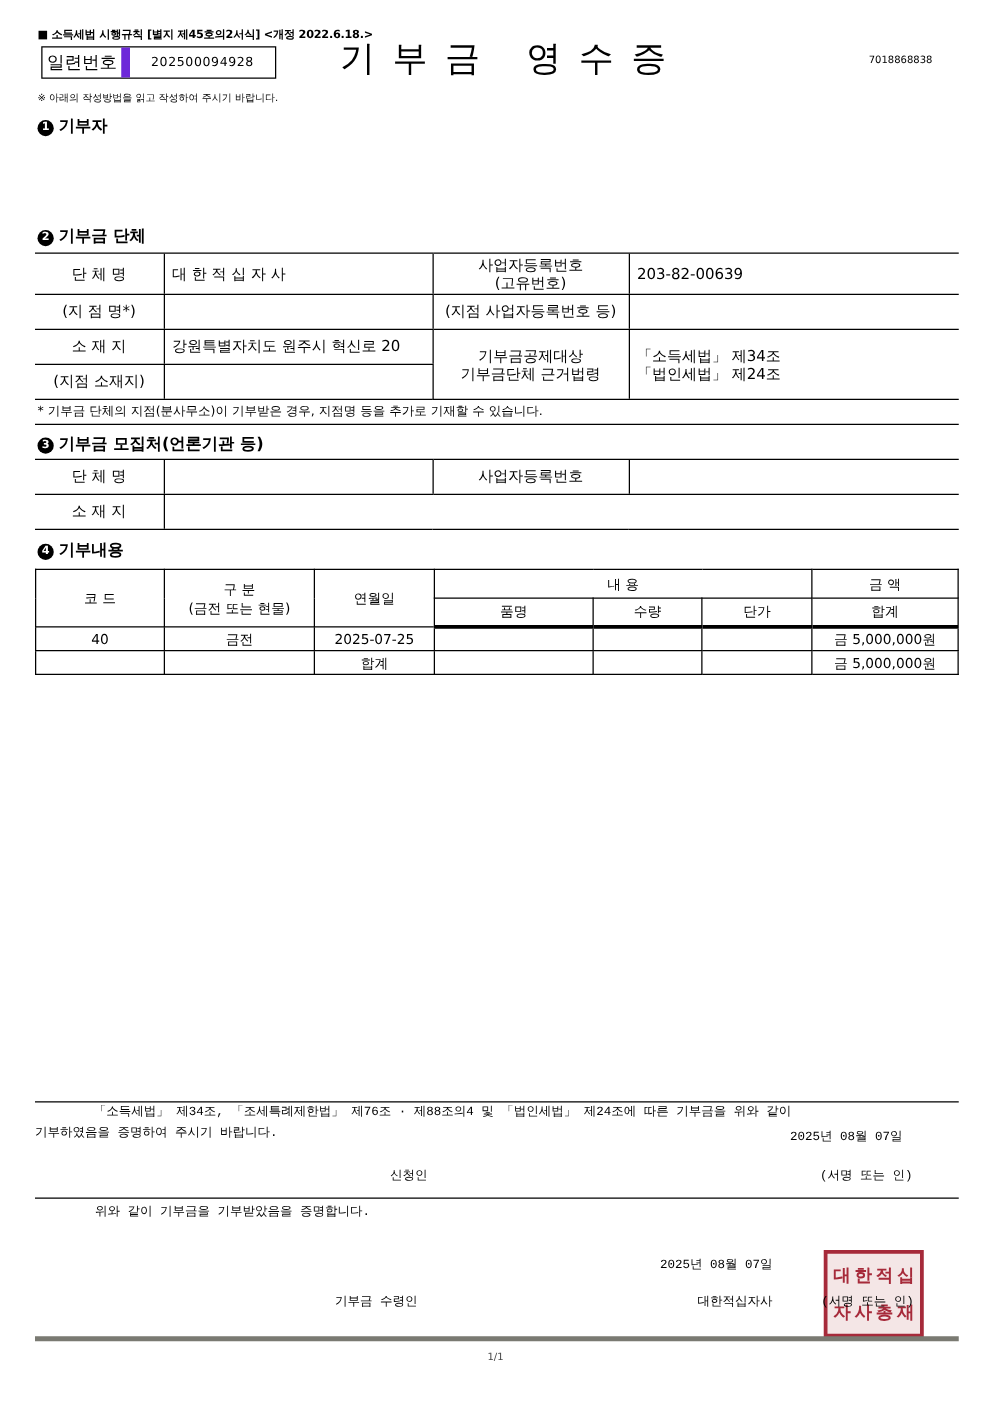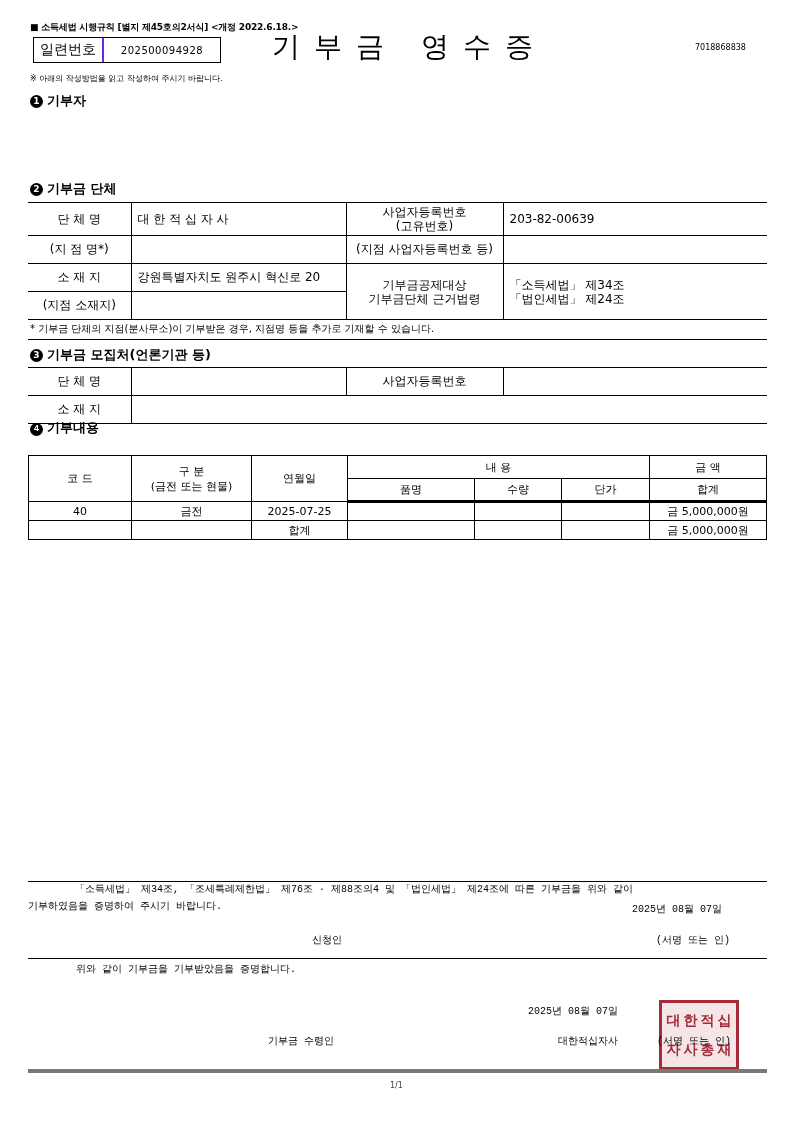--- a/index.html
+++ b/index.html
@@ -2,21 +2,21 @@
 <html><head>
 <meta charset="utf-8">
 <style>
   * { box-sizing: border-box; margin: 0; padding: 0; }
   html, body { width: 793px; height: 1123px; background: #ffffff; }
   body { position: relative; font-family: "DejaVu Sans", sans-serif; color: #000; font-size: 12px; overflow: hidden; }
   .abs { position: absolute; }
 
   .form-ref { left: 30px; top: 21px; font-size: 9px; font-weight: bold; letter-spacing: -0.2px; }
   .serial-box { left: 33px; top: 37px; width: 188px; height: 26px; border: 1px solid #000; display: flex; }
-  .serial-box .lbl { width: 70px; border-right: 2px solid #6d28d9; display: flex; align-items: center; justify-content: center; font-size: 14px; }
+  .serial-box .lbl { width: 70px; border-right: 7px solid #6d28d9; display: flex; align-items: center; justify-content: center; font-size: 14px; }
   .serial-box .val { flex: 1; display: flex; align-items: center; justify-content: center; font-size: 10px; letter-spacing: 0.5px; text-align: right; }
   .doc-title { left: 272px; top: 28px; font-size: 28px; letter-spacing: 14px; font-family: "DejaVu Serif", serif; }
   .doc-code { left: 695px; top: 43px; font-size: 8px; }
   .instruction { left: 30px; top: 73px; font-size: 8px; }
 
   .sec-title { font-size: 13px; font-weight: bold; left: 30px; }
   .sec-title .num { display: inline-block; width: 13px; height: 13px; border-radius: 50%; background: #000; color: #fff; font-size: 9px; text-align: center; line-height: 13px; margin-right: 4px; vertical-align: 1px; }
 
   table.grid { position: absolute; left: 28px; width: 739px; border-collapse: collapse; table-layout: fixed; }
   table.grid td { border-top: 1px solid #000; border-bottom: 1px solid #000; font-size: 12px; padding: 0 6px; height: 28px; vertical-align: middle; }
@@ -127,21 +127,21 @@
     <td class="c">사업자등록번호</td>
     <td></td>
   </tr>
   <tr>
     <td class="c">소 재 지</td>
     <td colspan="3"></td>
   </tr>
 </tbody>
   </table>
 
-<div class="abs sec-title" style="top:419px;font-family:Liberation Mono, monospace;">
+<div class="abs sec-title" style="top:431px;">
   <span class="num">4</span><span>기부내용</span>
 </div>
 <table class="dtab">
   <colgroup>
     <col style="width:103px">
       <col style="width:120px">
       <col style="width:96px">
       <col style="width:127px">
       <col style="width:87px">
       <col style="width:88px">

